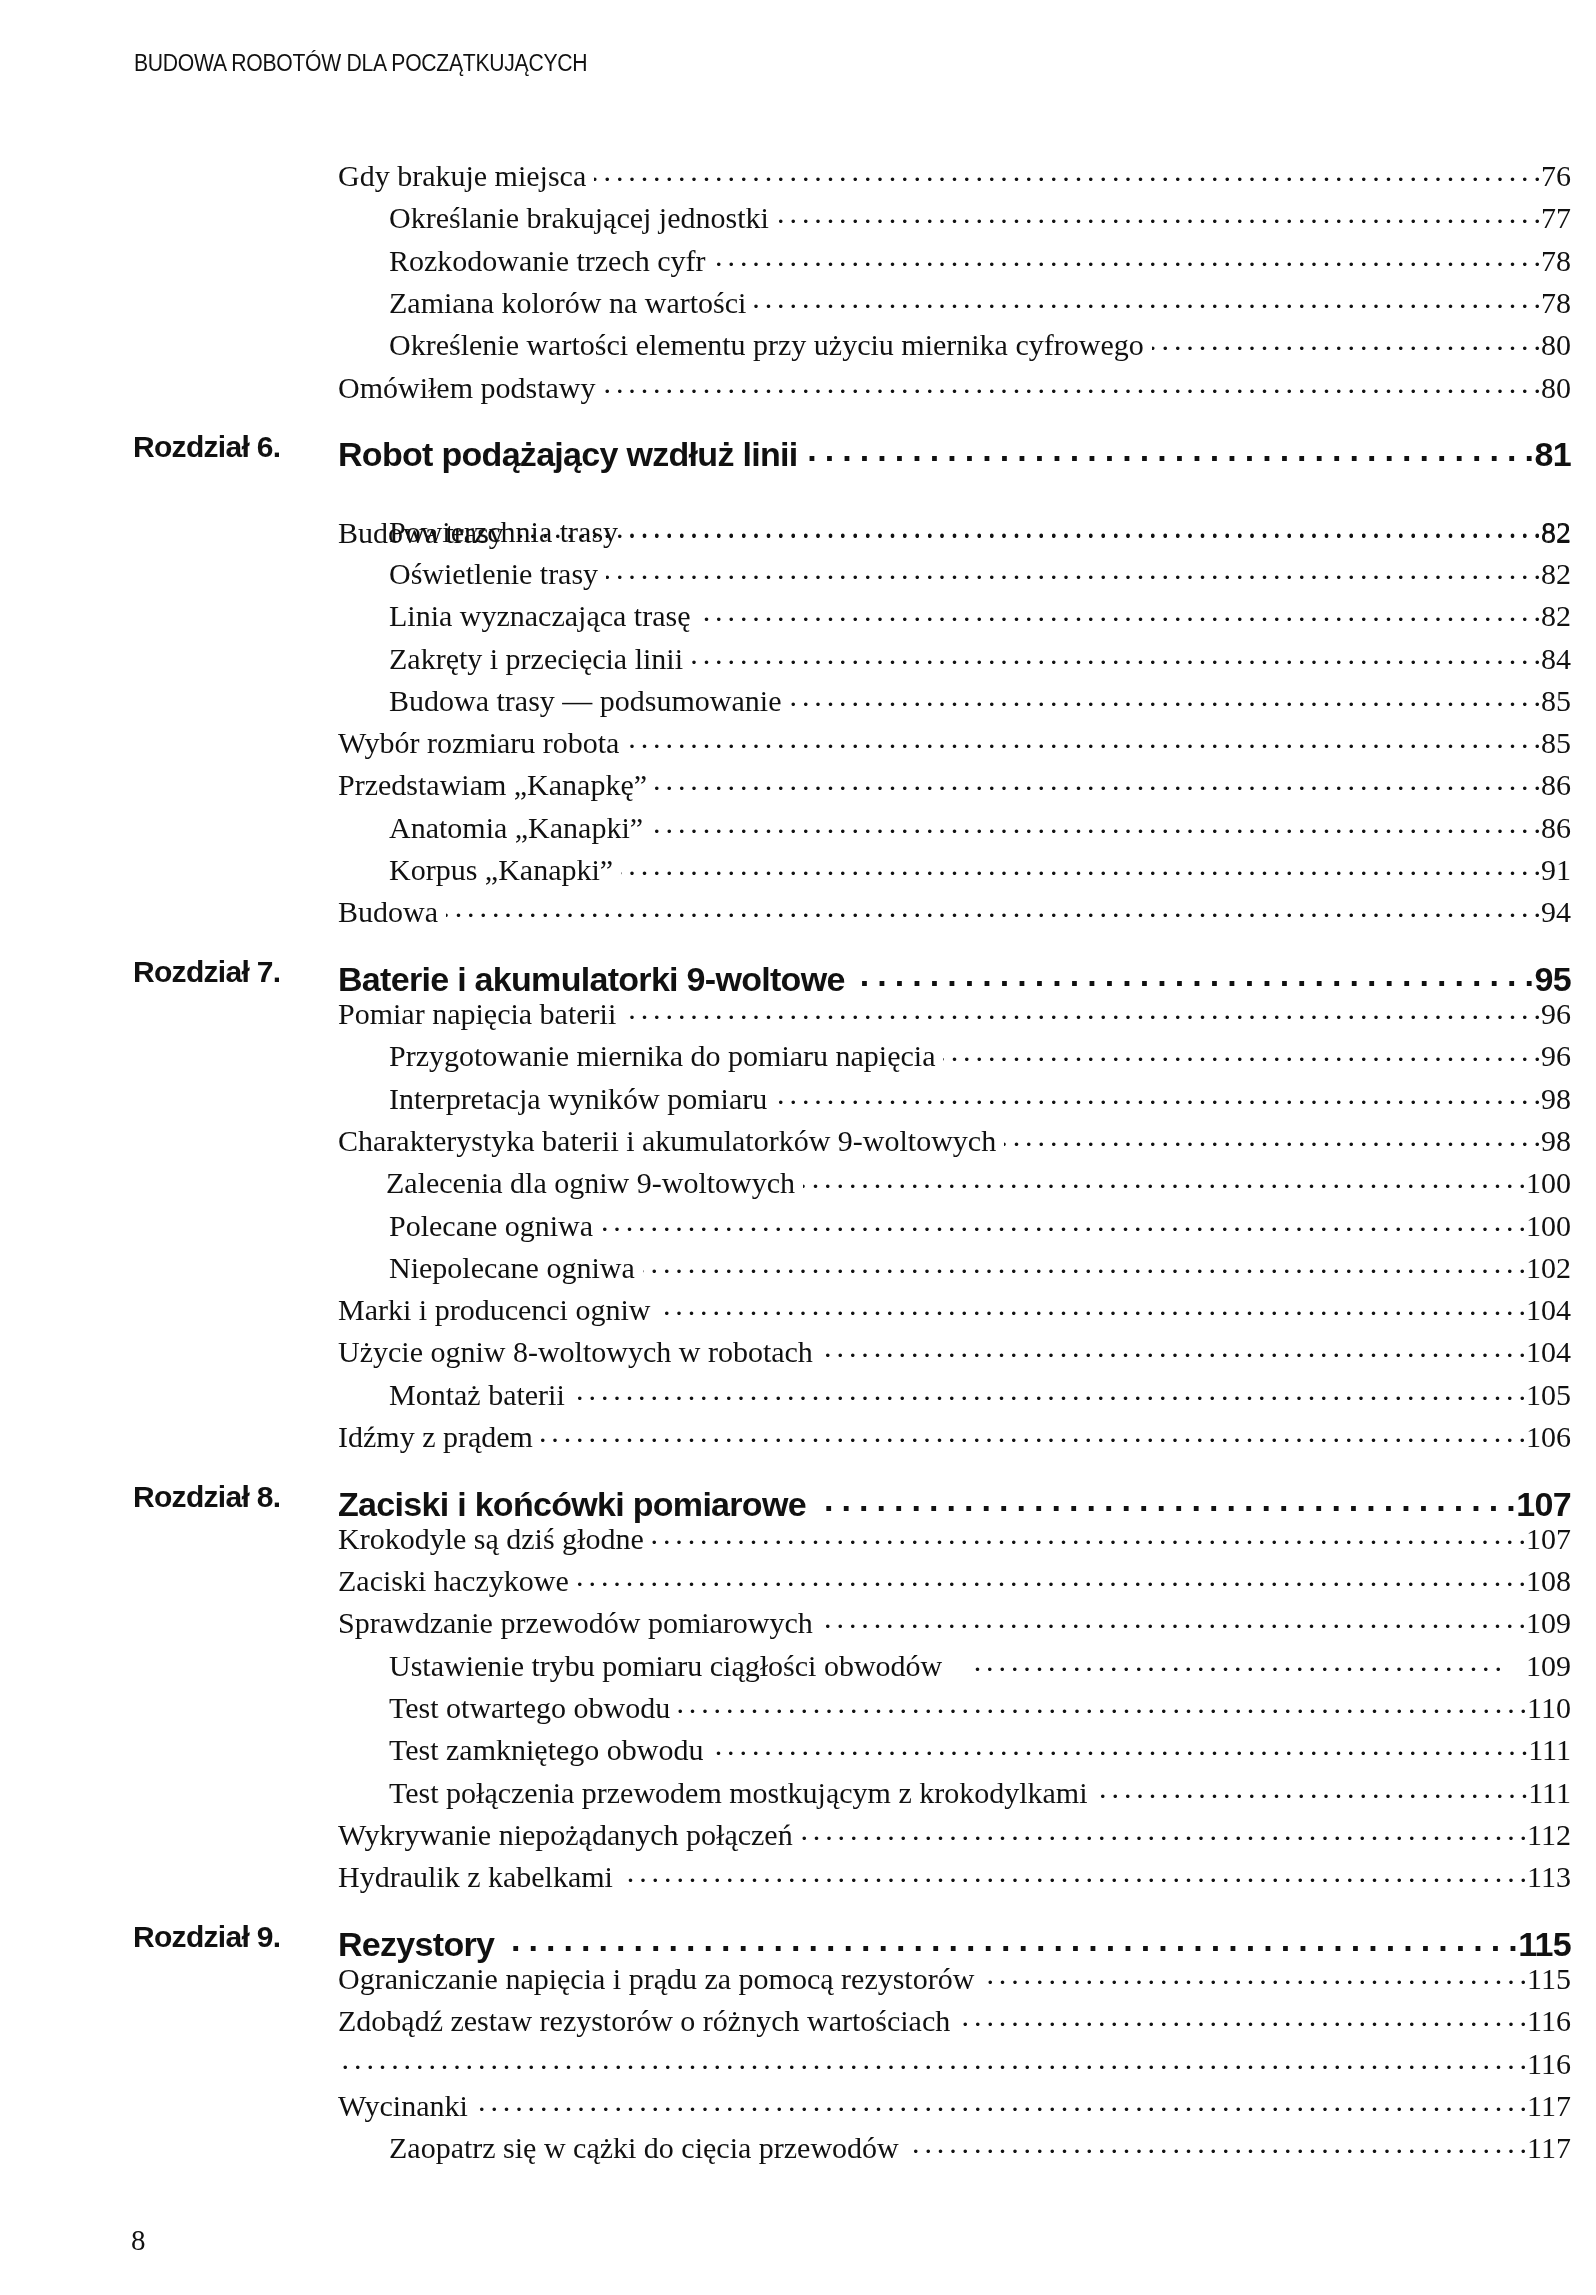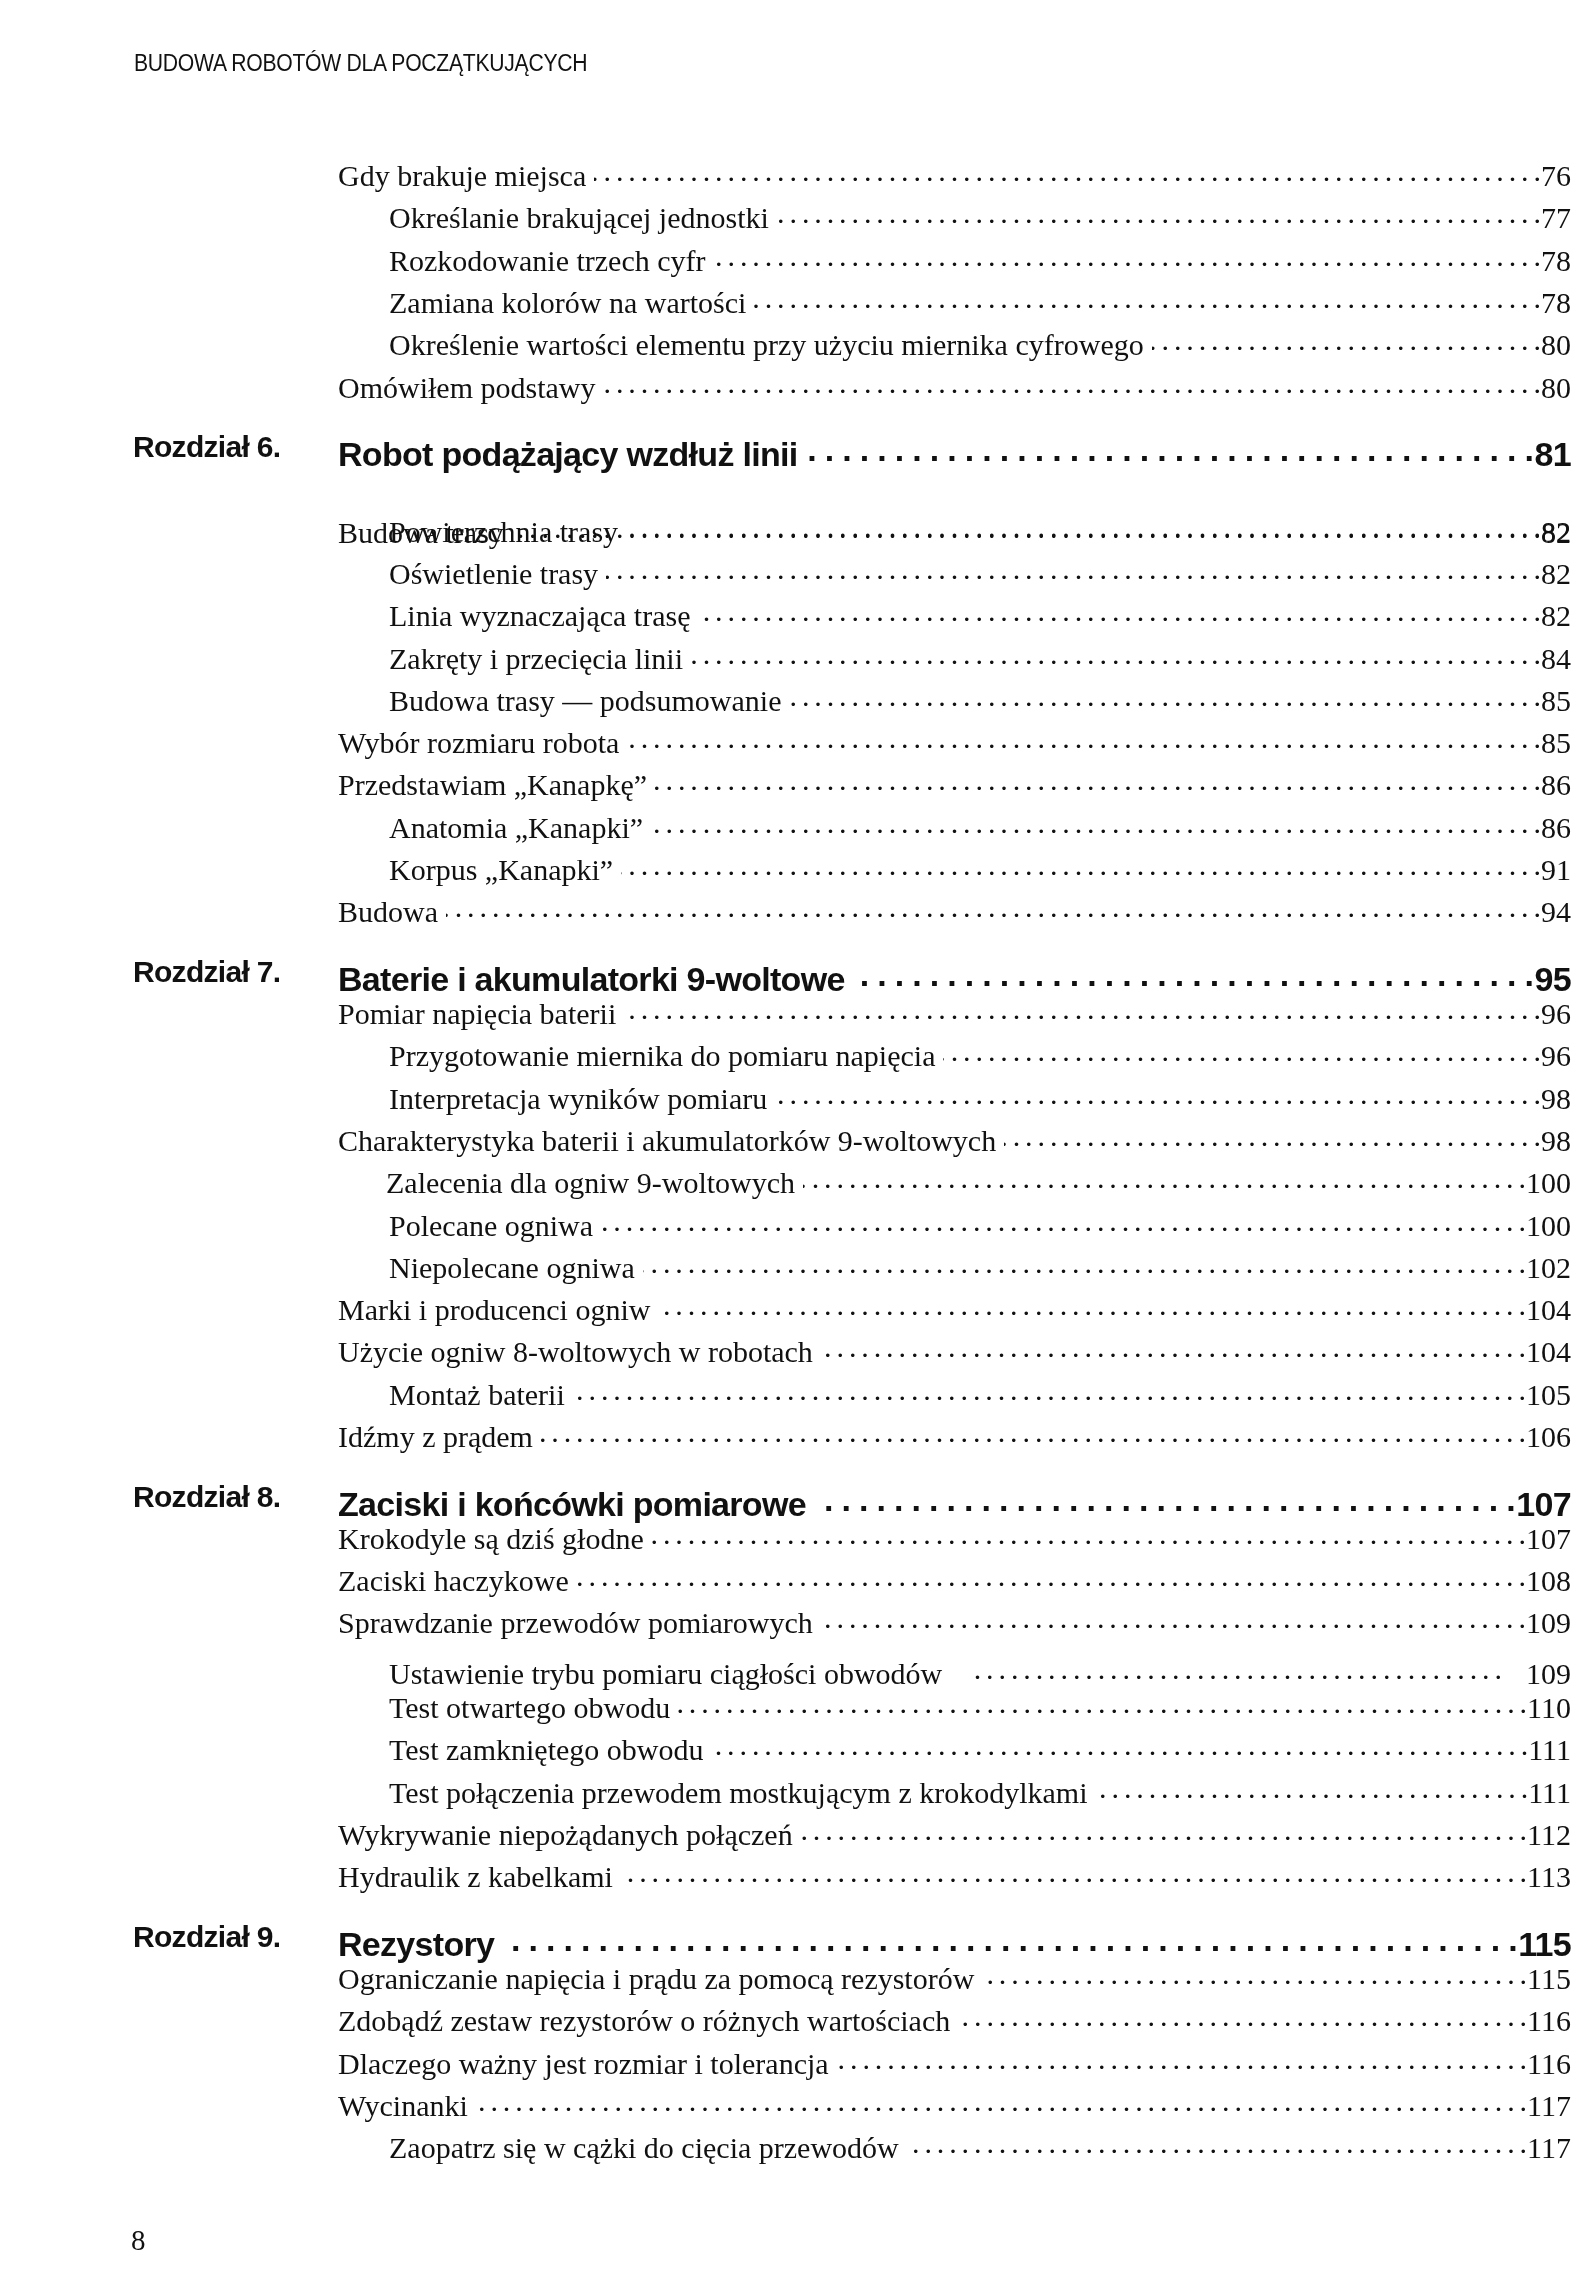--- a/index.html
+++ b/index.html
@@ -338,21 +338,21 @@
         </div>
       </div>
       <div class="toc-row entry level-1" style="top: 1603px;">
         <div class="inner" style="top: 0px;">
           <span class="title">Sprawdzanie przewodów pomiarowych</span>
           <span class="leader"></span>
           <span class="page">109</span>
         </div>
       </div>
       <div class="toc-row entry level-2" style="top: 1646px;">
-        <div class="inner" style="top: 8px; gap: 24px;">
+        <div class="inner" style="top: 0px; gap: 24px;">
           <span class="title">Ustawienie trybu pomiaru ciągłości obwodów</span>
           <span class="leader"></span>
           <span class="page">109</span>
         </div>
       </div>
       <div class="toc-row entry level-2" style="top: 1688px;">
         <div class="inner" style="top: 0px;">
           <span class="title">Test otwartego obwodu</span>
           <span class="leader"></span>
           <span class="page">110</span>
@@ -403,21 +403,20 @@
       </div>
       <div class="toc-row entry level-1" style="top: 2001px;">
         <div class="inner" style="top: 0px;">
           <span class="title">Zdobądź zestaw rezystorów o różnych wartościach</span>
           <span class="leader"></span>
           <span class="page">116</span>
         </div>
       </div>
       <div class="toc-row entry level-1" style="top: 2044px;">
         <div class="inner" style="top: 0px;">
-          <span class="title">Dlaczego ważny jest rozmiar i tolerancja</span>
           <span class="leader"></span>
           <span class="page">116</span>
         </div>
       </div>
       <div class="toc-row entry level-1" style="top: 2086px;">
         <div class="inner" style="top: 0px;">
           <span class="title">Wycinanki</span>
           <span class="leader"></span>
           <span class="page">117</span>
         </div>

